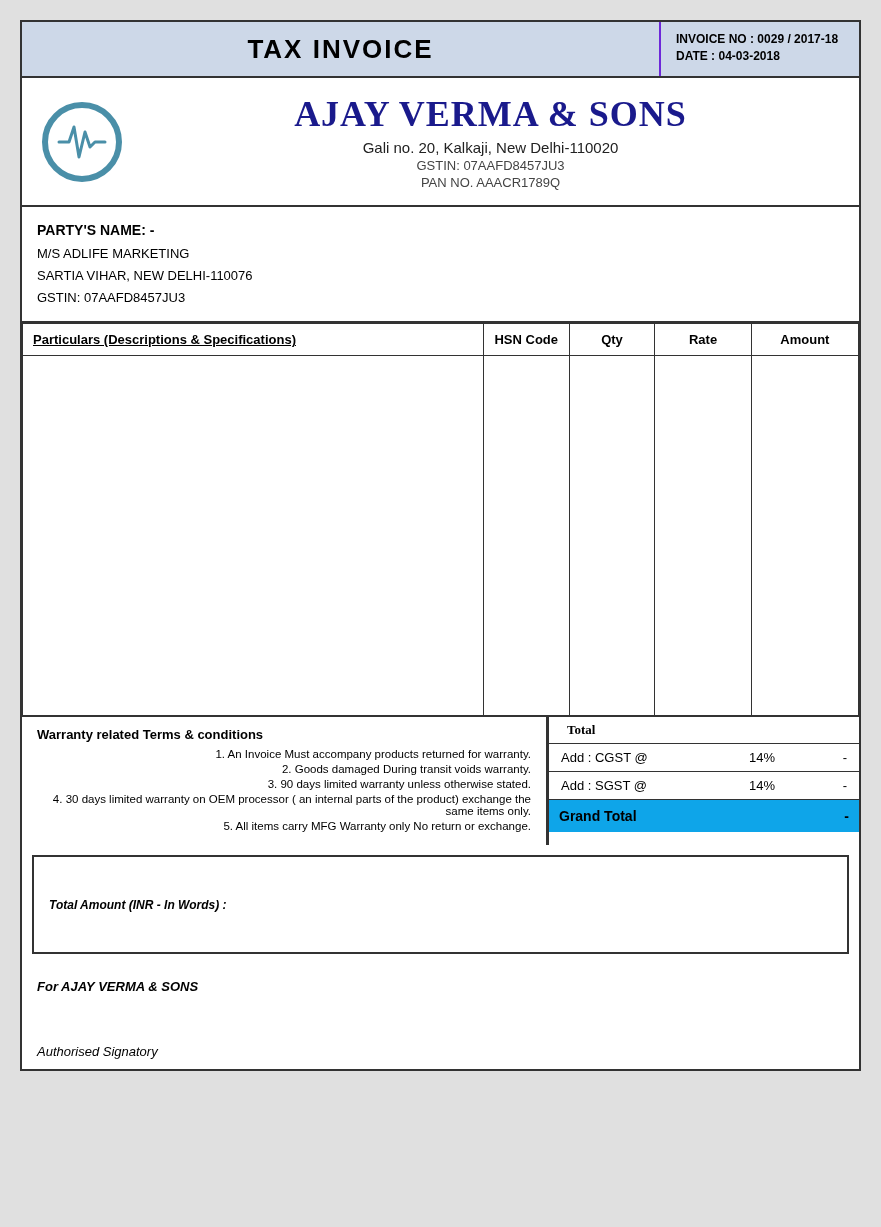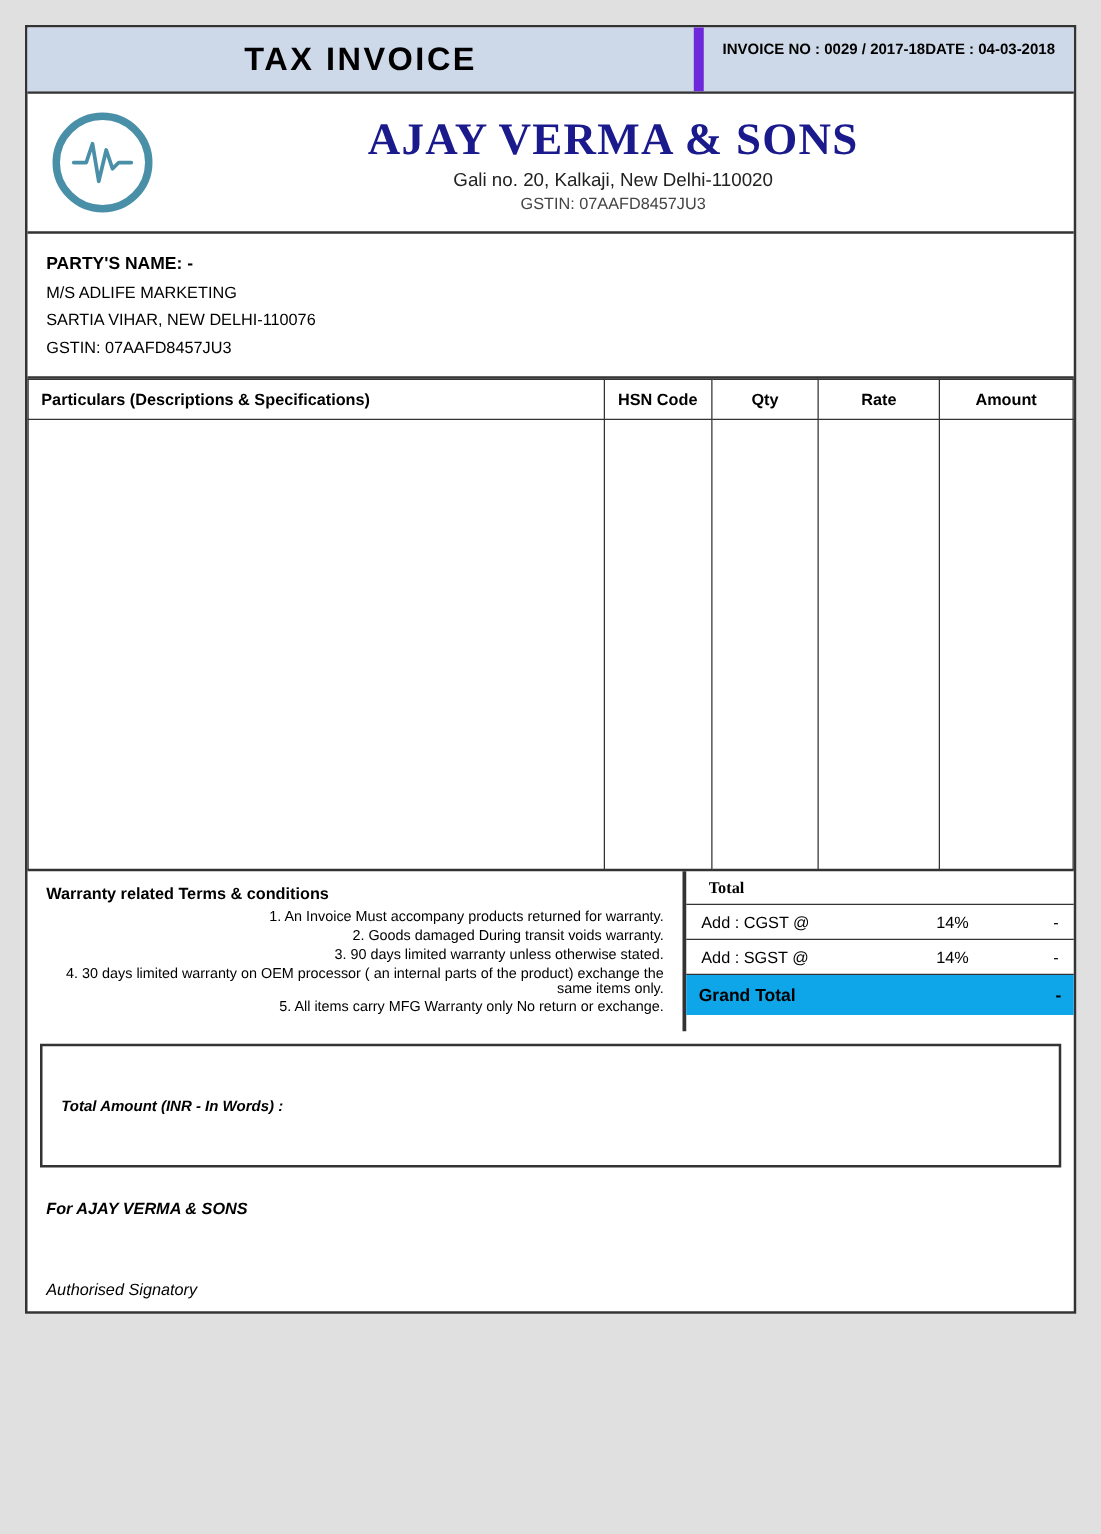--- a/index.html
+++ b/index.html
@@ -37,23 +37,23 @@
       letter-spacing: 2px;
       color: #000;
       text-transform: uppercase;
     }
     .header-invoice-info {
       background: #cdd8e8;
       padding: 10px 15px;
       font-size: 12px;
       font-weight: bold;
       text-align: left;
-      border-left: 8px solid #6d28d9;
-      display: flex;
-      flex-direction: row;
+      border-left: 2px solid #6d28d9;
+      display: flex;
+      flex-direction: column;
       justify-content: center;
       min-width: 200px;
     }
     .header-invoice-info div {
       margin-bottom: 3px;
     }
     
     .company-section {
       display: flex;
       align-items: center;
@@ -218,21 +218,21 @@
       font-size: 13px;
       font-style: italic;
       font-weight: bold;
       margin-bottom: 50px;
     }
     .authorised-signatory {
       font-size: 13px;
       font-style: italic;
     }
     
-    .col-particulars { width: 430px; }
+    .col-particulars { width: 430px; text-decoration: underline; }
     .col-hsn { width: 80px; }
     .col-qty { width: 80px; }
     .col-rate { width: 90px; }
     .col-amount { width: 100px; }
   </style>
 </head>
 <body>
 
 <div class="invoice-container">
 
@@ -257,20 +257,24 @@
       <svg viewBox="0 0 50 50">
         <polyline points="2,25 12,25 17,10 22,40 28,15 33,30 38,25 48,25" fill="none" stroke="#4a8fa8" stroke-width="3" stroke-linecap="round" stroke-linejoin="round"></polyline>
       </svg>
     </div>
     <div class="company-details">
       <div class="company-name">AJAY VERMA &amp; SONS</div>
       <div class="company-address">Gali no. 20, Kalkaji, New Delhi-110020</div>
       <div class="company-gstin">
         <span>GSTIN:</span>
         <span>07AAFD8457JU3</span>
+      </div>
+      <div class="company-pan">
+        <span>PAN NO.</span>
+        <span>AAACR1789Q</span>
       </div>
     </div>
   </div>
 
   <div class="party-section">
     <div class="party-name-label">PARTY'S NAME: -</div>
     <div>M/S ADLIFE MARKETING</div>
     <div>SARTIA VIHAR, NEW DELHI-110076</div>
     <div>
       <span>GSTIN:</span>

